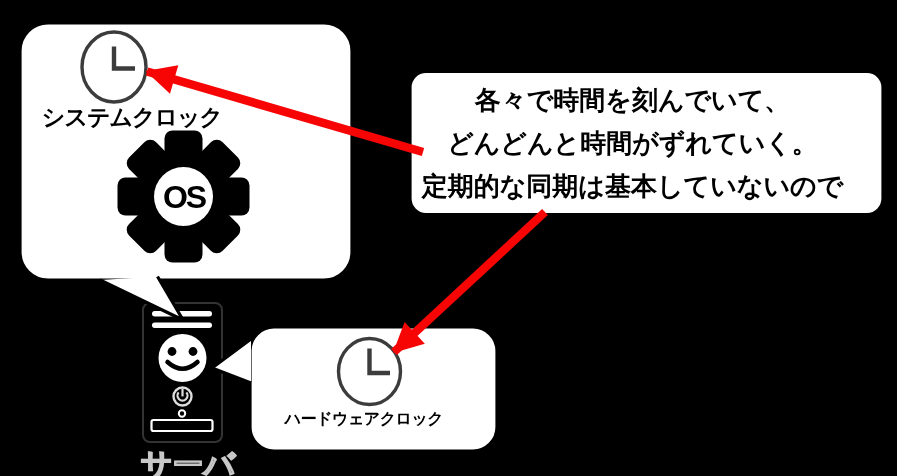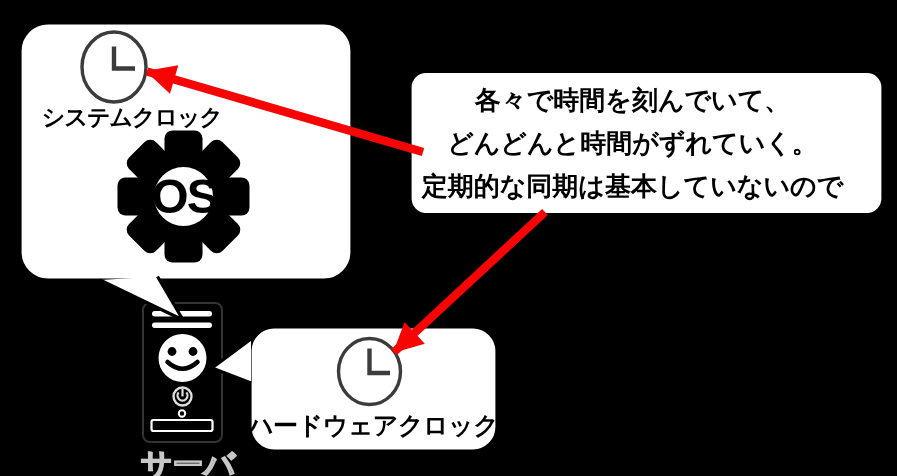--- a/index.html
+++ b/index.html
@@ -7,22 +7,22 @@
     position:relative; width:897px; height:476px;
     background:#000000; overflow:hidden;
     font-family:"Liberation Sans", sans-serif;
   }
   .stage svg { position:absolute; left:0; top:0; }
   .label {
     position:absolute; color:#000; font-weight:800;
     text-align:center; white-space:nowrap; z-index:5;
   }
   #sys-label   { left:22px;  top:102px; width:220px; font-size:23px; letter-spacing:-1px; }
-  #os-label    { left:142px; top:176px; width:84px;  font-size:48px; line-height:42px; letter-spacing:-2px; }
-  #hw-label    { left:248px; top:409px; width:232px; font-size:25px; letter-spacing:-0.5px; }
+  #os-label    { left:142px; top:176px; width:84px;  font-size:32px; line-height:42px; letter-spacing:-2px; }
+  #hw-label    { left:248px; top:409px; width:232px; font-size:16px; letter-spacing:-0.5px; }
   #server-label{
     left:138px; top:444px; width:100px; font-size:31px;
     color:#000; -webkit-text-stroke:1.4px #c8c8c8;
     text-shadow:0 0 1px #9a9a9a;
   }
   #note-text {
     position:absolute; left:396px; top:71px; width:473px; height:144px;
     display:flex; flex-direction:column; align-items:center; justify-content:center;
     font-size:26px; line-height:43px; font-weight:800; color:#000;
     text-align:right; z-index:5; white-space:nowrap;

